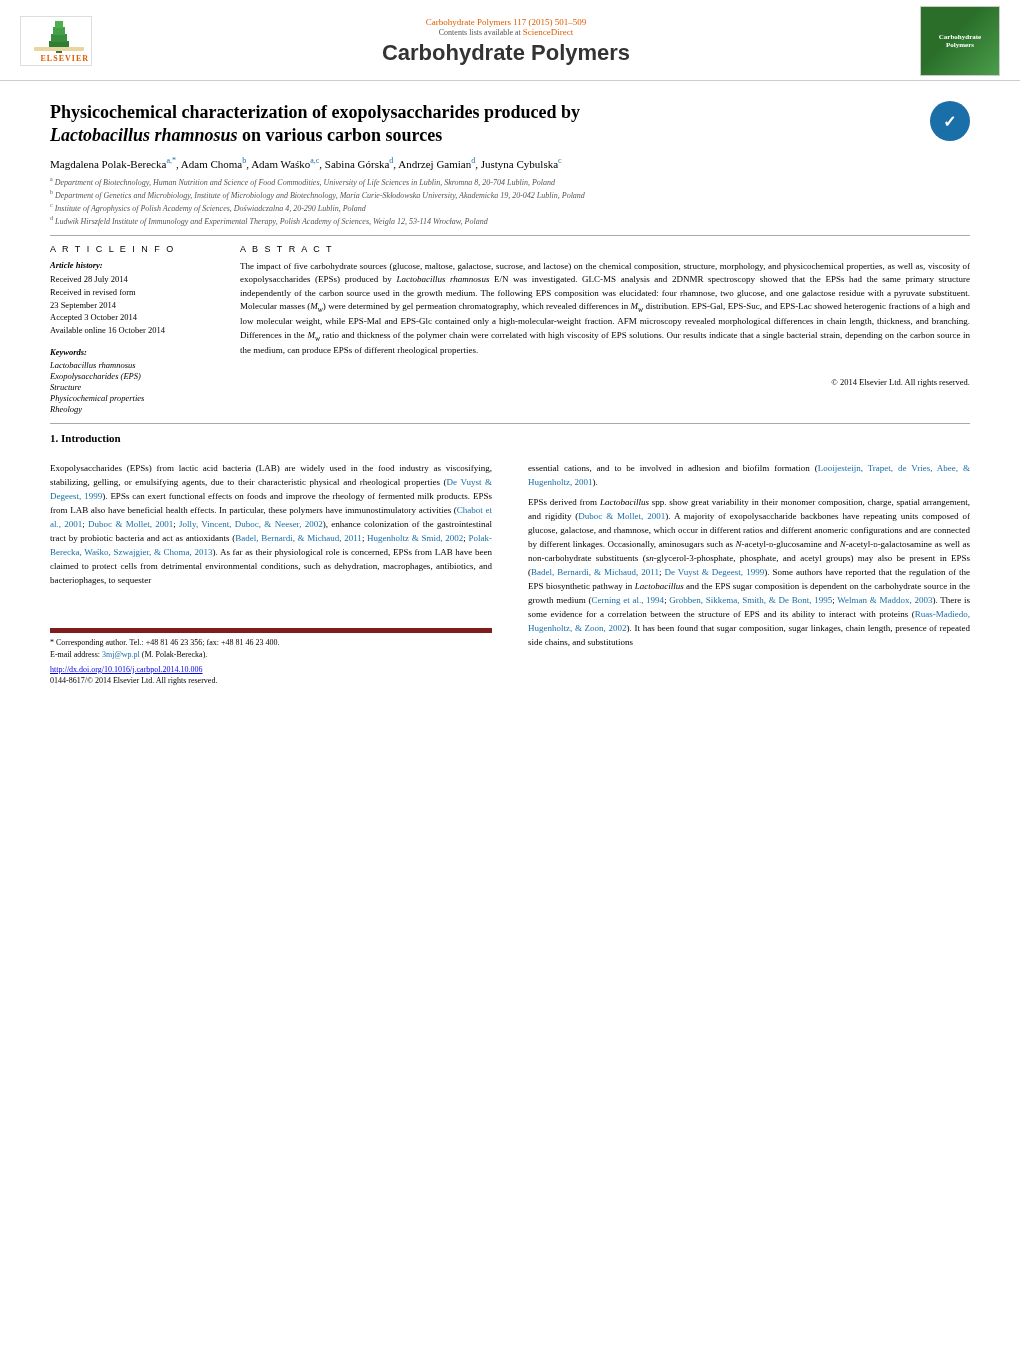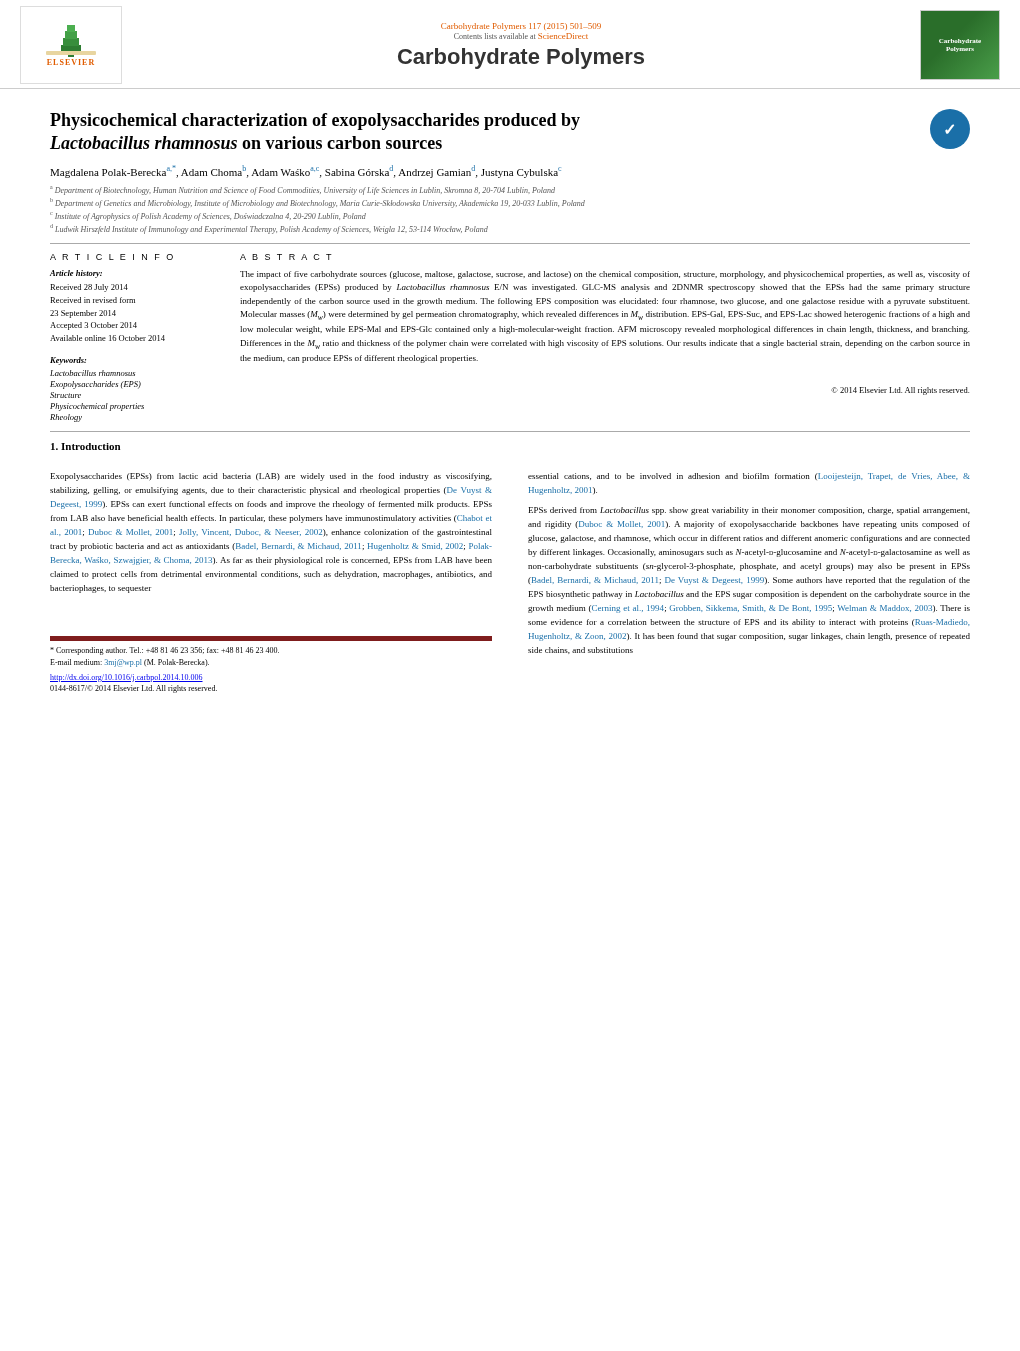--- a/index.html
+++ b/index.html
@@ -242,25 +242,25 @@
       margin-top: 4px;
     }
     .issn-line {
       font-size: 8px;
       color: #000;
       margin-top: 2px;
     }
     
     .elsevier-box {
       border: 1px solid #ddd;
-      padding: 16px;
+      padding: 2px;
       display: flex;
       flex-direction: column;
-      align-items: center;
-      width: 102px;
+      align-items: flex-end;
+      width: 72px;
     }
     .elsevier-tree {
       width: 60px;
       height: 35px;
     }
   </style>
 </head>
 <body>
 
 <div class="page">
@@ -314,21 +314,21 @@
       </div>
     </div>
 
     <div class="authors">
       Magdalena Polak-Berecka<sup>a,*</sup>, Adam Choma<sup>b</sup>, Adam Waśko<sup>a,c</sup>, Sabina Górska<sup>d</sup>,
       Andrzej Gamian<sup>d</sup>, Justyna Cybulska<sup>c</sup>
     </div>
 
     <div class="affiliations">
       <div><sup>a</sup> <em>Department of Biotechnology, Human Nutrition and Science of Food Commodities, University of Life Sciences in Lublin, Skromna 8, 20-704 Lublin, Poland</em></div>
-      <div><sup>b</sup> <em>Department of Genetics and Microbiology, Institute of Microbiology and Biotechnology, Maria Curie-Skłodowska University, Akademicka 19, 20-033 Lublin, Poland</em></div>
+      <div><sup>b</sup> <em>Department of Genetics and Microbiology, Institute of Microbiology and Biotechnology, Maria Curie-Skłodowska University, Akademicka 19, 20-042 Lublin, Poland</em></div>
       <div><sup>c</sup> <em>Institute of Agrophysics of Polish Academy of Sciences, Doświadczalna 4, 20-290 Lublin, Poland</em></div>
       <div><sup>d</sup> <em>Ludwik Hirszfeld Institute of Immunology and Experimental Therapy, Polish Academy of Sciences, Weigla 12, 53-114 Wrocław, Poland</em></div>
     </div>
 
     <hr class="divider">
 
     <div class="two-col">
 
       <div class="col-left">
         <div class="section-heading">A R T I C L E   I N F O</div>
@@ -392,21 +392,21 @@
             Szwajgier, &amp; Choma, 2013</a>). As far as their physiological role is
             concerned, EPSs from LAB have been claimed to protect cells
             from detrimental environmental conditions, such as dehydration, macrophages, antibiotics, and bacteriophages, to sequester
           </p>
 
           <div class="footnote-area" style="margin-top:40px;">
             <div class="footnote-text">
               <span>* Corresponding author. Tel.: +48 81 46 23 356; fax: +48 81 46 23 400.</span>
             </div>
             <div class="footnote-text">
-              <span>E-mail medium:</span>
+              <span>E-mail address:</span>
               <a href="#" style="color:#1a6fa8;">3mj@wp.pl</a>
               <span>(M. Polak-Berecka).</span>
             </div>
             <div class="doi-line">
               <a href="#">http://dx.doi.org/10.1016/j.carbpol.2014.10.006</a>
             </div>
             <div class="issn-line">0144-8617/© 2014 Elsevier Ltd. All rights reserved.</div>
           </div>
         </div>
 

